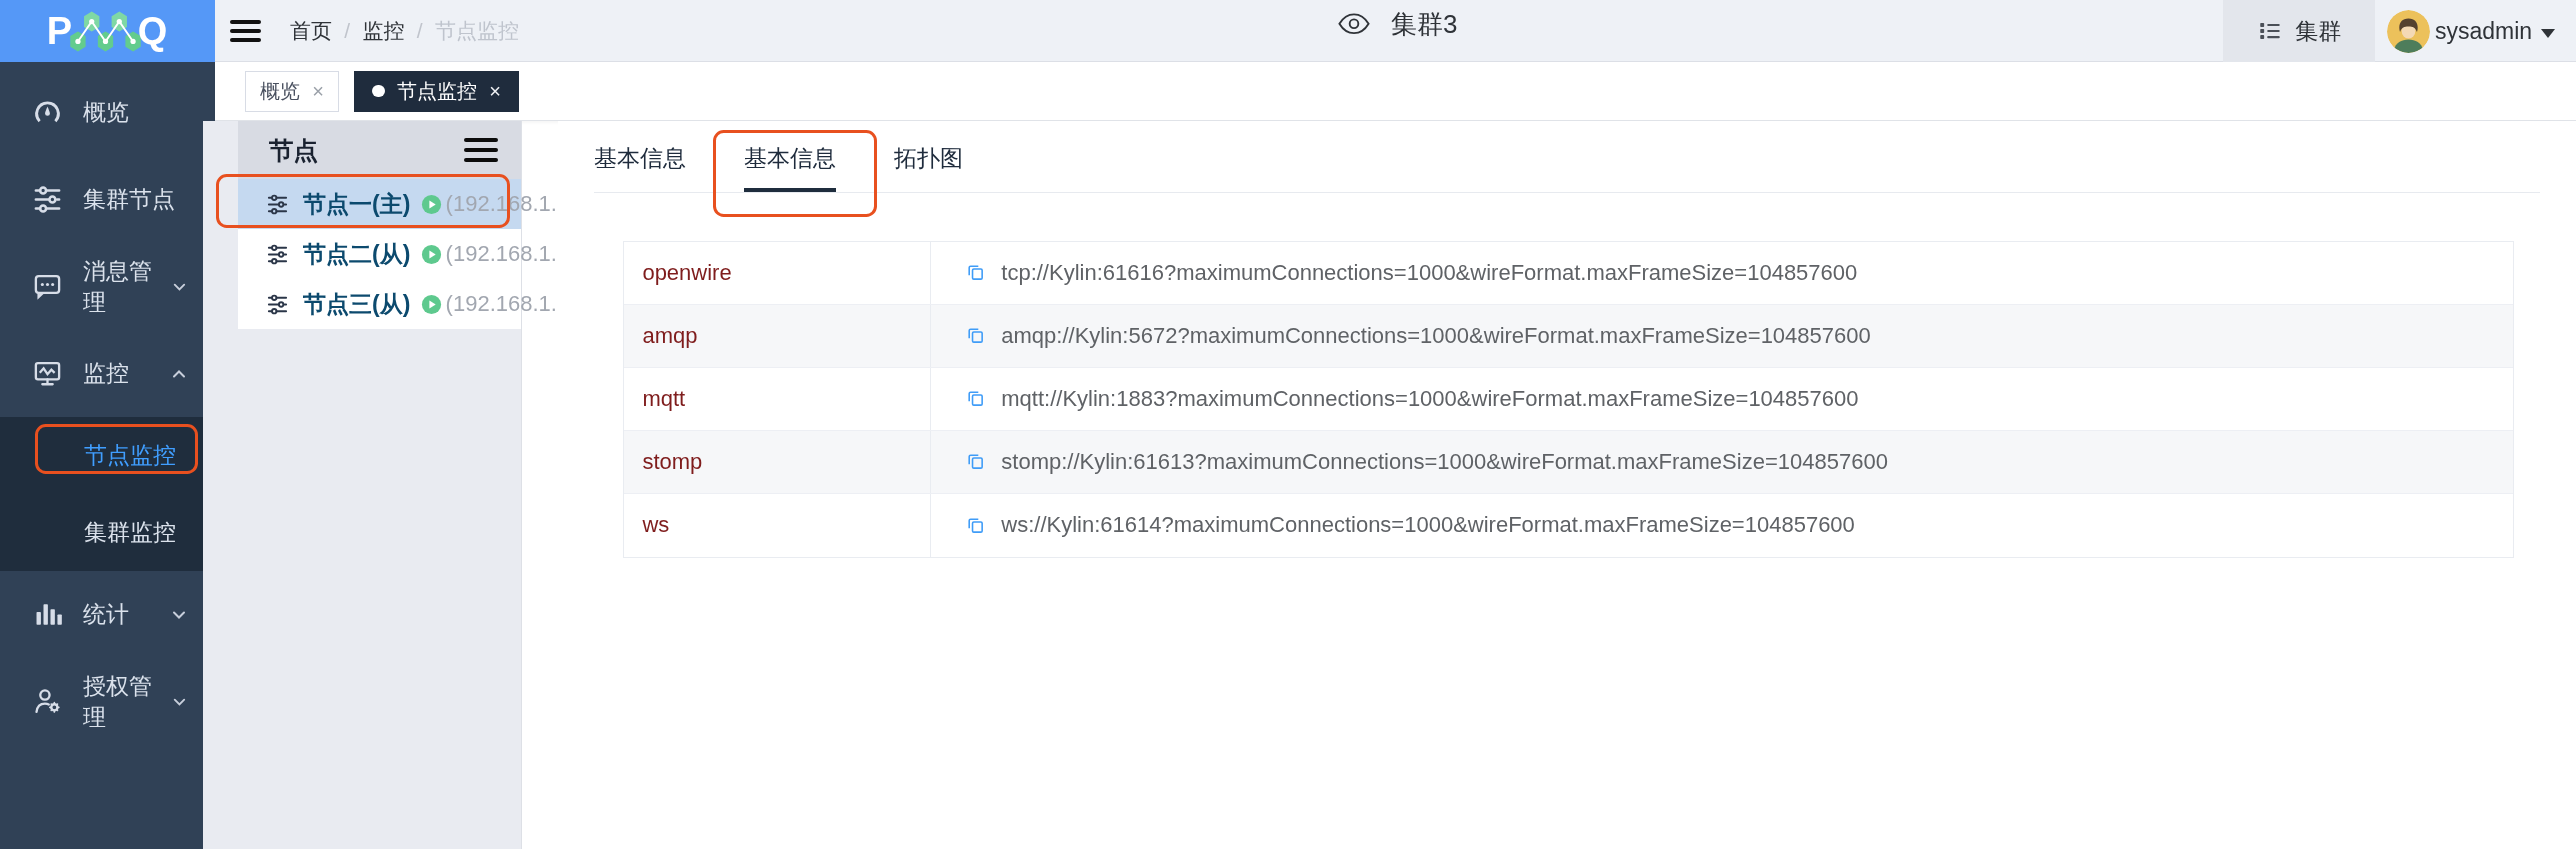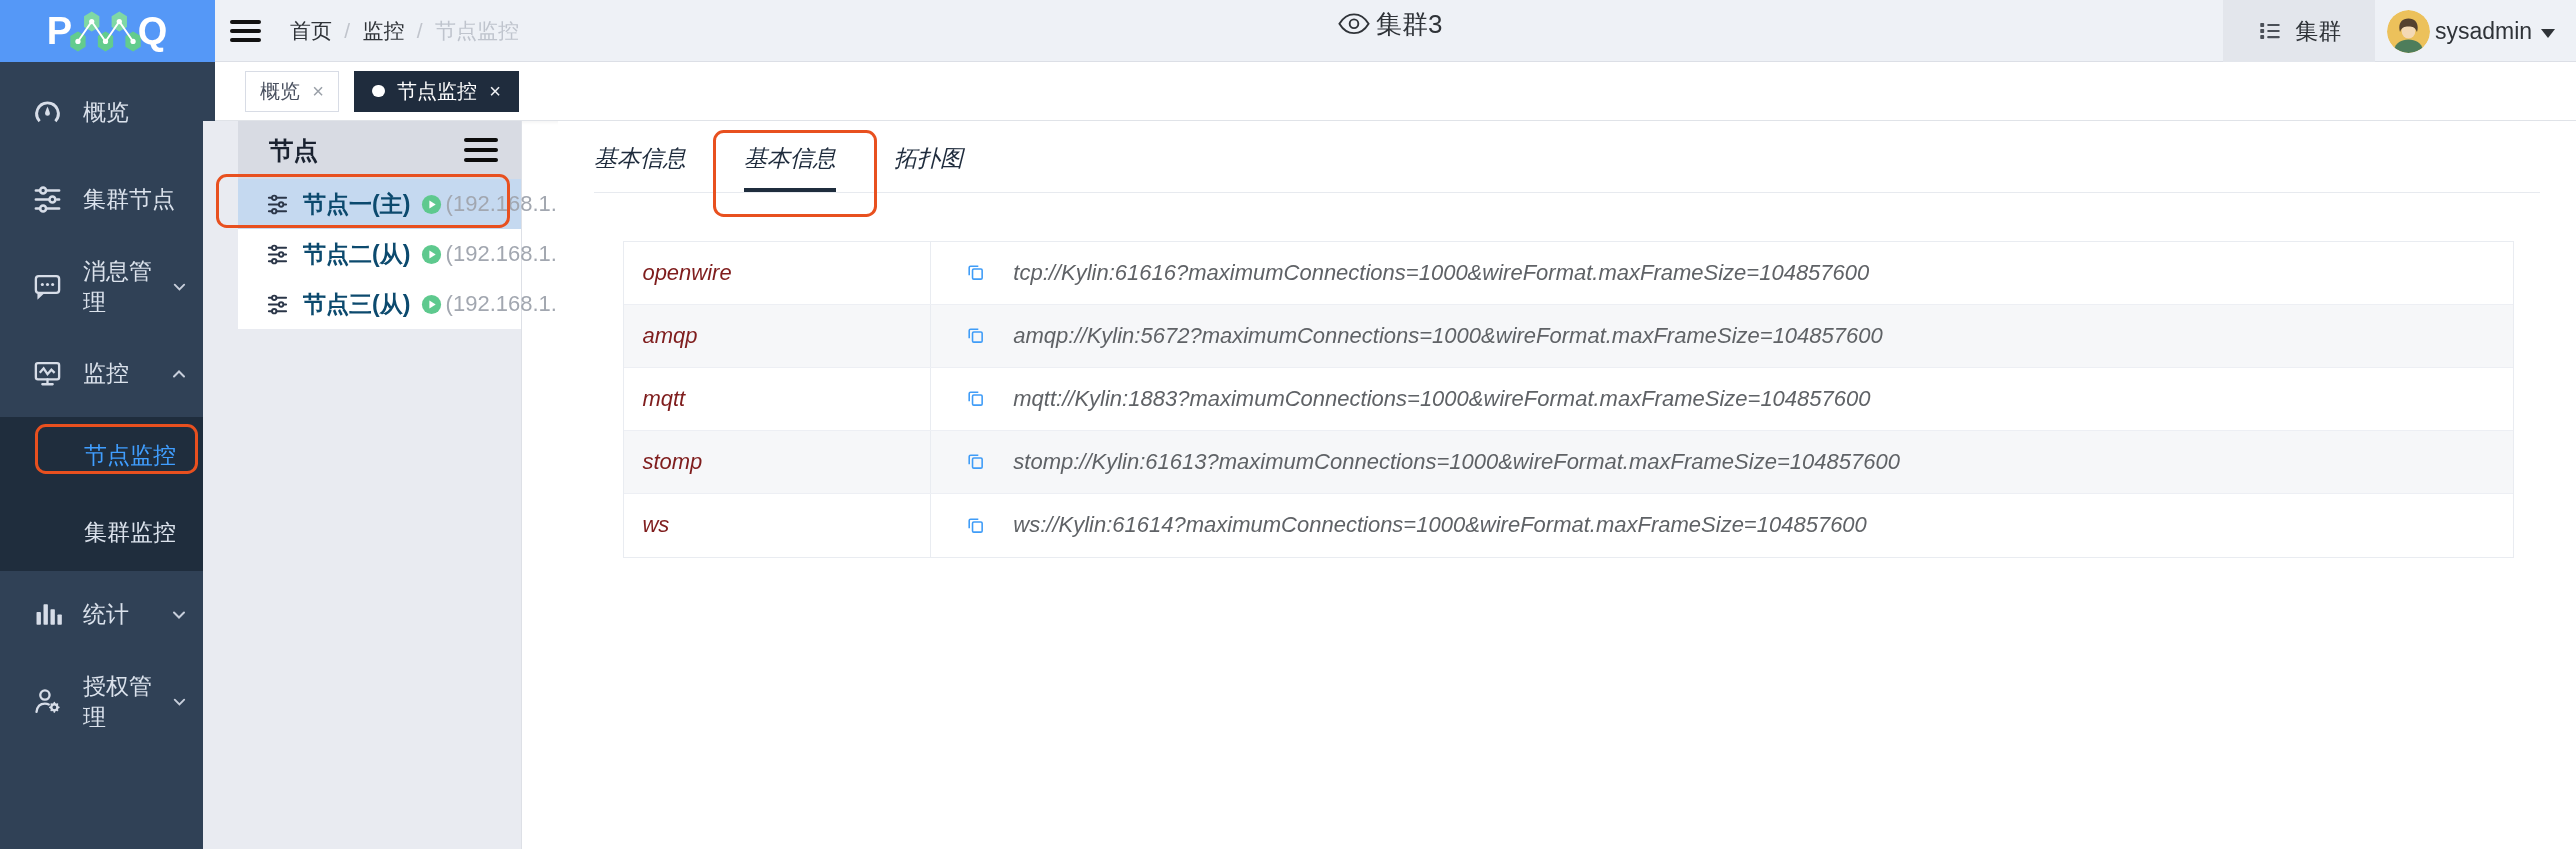--- a/index.html
+++ b/index.html
@@ -11,21 +11,21 @@
   .logo { position:absolute; left:0; top:0; width:215px; height:62px; background:#5598f7; display:flex; align-items:center; justify-content:center; }
   .logo .ltr { color:#fff; font-size:38px; font-weight:800; letter-spacing:0.8px; }
   .logo svg { margin:0 -6.1px; }
   .topbar-left { position:absolute; left:230px; top:0; height:62px; display:flex; align-items:center; }
   .burger { display:flex; flex-direction:column; gap:5.4px; cursor:pointer; }
   .burger i { display:block; width:31px; height:3.8px; background:#111; border-radius:2.3px; }
   .breadcrumb { display:flex; align-items:center; margin-left:29px; font-size:21px; }
   .bc-link { color:#2f3338; }
   .bc-sep { color:#c0c4cc; margin:0 12.3px; }
   .bc-last { color:#bfc4cd; }
-  .page-title { position:absolute; left:1338px; top:0; height:48px; display:flex; align-items:center; gap:6px; font-size:26px; color:#2f3338; }
+  .page-title { position:absolute; left:1338px; top:0; height:48px; display:flex; align-items:center; gap:21px; font-size:26px; color:#2f3338; }
   .topbar-right { position:absolute; right:10px; top:0; height:62px; display:flex; align-items:center; }
   .cluster-btn { width:152px; height:62px; background:#e3e6ec; display:flex; align-items:center; justify-content:center; gap:12.3px; font-size:23px; color:#2f3338; cursor:pointer; }
   .avatar { width:43px; height:43px; border-radius:50%; overflow:hidden; margin-left:12.3px; flex:0 0 auto; }
   .username { font-size:23px; color:#2f3338; margin-left:4.6px; }
   .caret-down { width:0; height:0; border-left:7.7px solid transparent; border-right:7.7px solid transparent; border-top:9.2px solid #2f3338; margin:4.6px 10.7px 0 9.2px; }
 
   
   .sidebar { position:absolute; left:0; top:62px; width:215px; height:788px; background:#304156; }
   .menu { padding-top:7px; }
   .menu-item { height:87px; display:flex; align-items:center; padding:0 26px 0 32px; color:#dbe2ec; cursor:pointer; }
@@ -52,32 +52,32 @@
   .np-burger i { display:block; width:34px; height:4.6px; background:#0c0c0c; border-radius:2.3px; }
   .node-list { background:#fff; }
   .node-row { height:50px; display:flex; align-items:center; padding-left:28px; cursor:pointer; background:#fff; }
   .node-row.selected { background:#c5d9f0; }
   .node-row .sliders-icon { width:23px; height:23px; color:#2b3648; flex:0 0 auto; }
   .node-name { font-size:23px; font-weight:700; color:#0c4a6e; margin-left:14px; white-space:nowrap; }
   .node-play { width:23px; height:23px; margin-left:9.2px; flex:0 0 auto; }
   .node-ip { font-size:22px; color:#a2a7b0; margin-left:3.1px; white-space:nowrap; }
 
   
-  .content { position:absolute; left:558px; top:121px; width:2018px; height:729px; background:#fff; padding:0 36px;font-style:italic; }
+  .content { position:absolute; left:558px; top:121px; width:2018px; height:729px; background:#fff; padding:0 36px; }
   .tabs { display:flex; gap:58px; padding-top:21.5px; border-bottom:1.5px solid #e7eaef; }
   .tab { font-size:23px; color:#1e2b3c; padding-bottom:18.4px; cursor:pointer; white-space:nowrap; }
   .tab.active { padding-bottom:14px; border-bottom:4.6px solid #1f2d3d; }
   .kv-table { margin:48px 26px 0 29px; border:0.8px solid #e9ecf1; }
   .kv-row { display:flex; height:63px; align-items:center; border-bottom:0.8px solid #edeff4; background:#fff; }
   .kv-row:last-child { border-bottom:none; }
   .kv-row.stripe { background:#f6f7f9; }
   .kv-label { width:307px; flex:0 0 auto; align-self:stretch; display:flex; align-items:center; padding-left:18.4px; border-right:0.8px solid #e9ecf1; font-size:22px; color:#7f1d1d; }
   .kv-value { display:flex; align-items:center; padding-left:34px; gap:15.3px; min-width:0; }
   .copy-icon { width:21px; height:21px; color:#3f9cf7; flex:0 0 auto; cursor:pointer; }
-  .kv-url { font-size:22px; color:#5f6266; white-space:nowrap;margin-left:12px; }
+  .kv-url { font-size:22px; color:#5f6266; white-space:nowrap; }
 
   
   .anno { position:absolute; border:3.8px solid #e8501f; border-radius:10.7px; pointer-events:none; z-index:50; }
   .anno-sidemenu { left:35px; top:424px; width:163px; height:50px; }
   .anno-node { left:216px; top:174px; width:294px; height:54px; }
   .anno-tab { left:713px; top:130px; width:164px; height:87px; }
 
   svg { display:block; }
 </style>
 </head>

